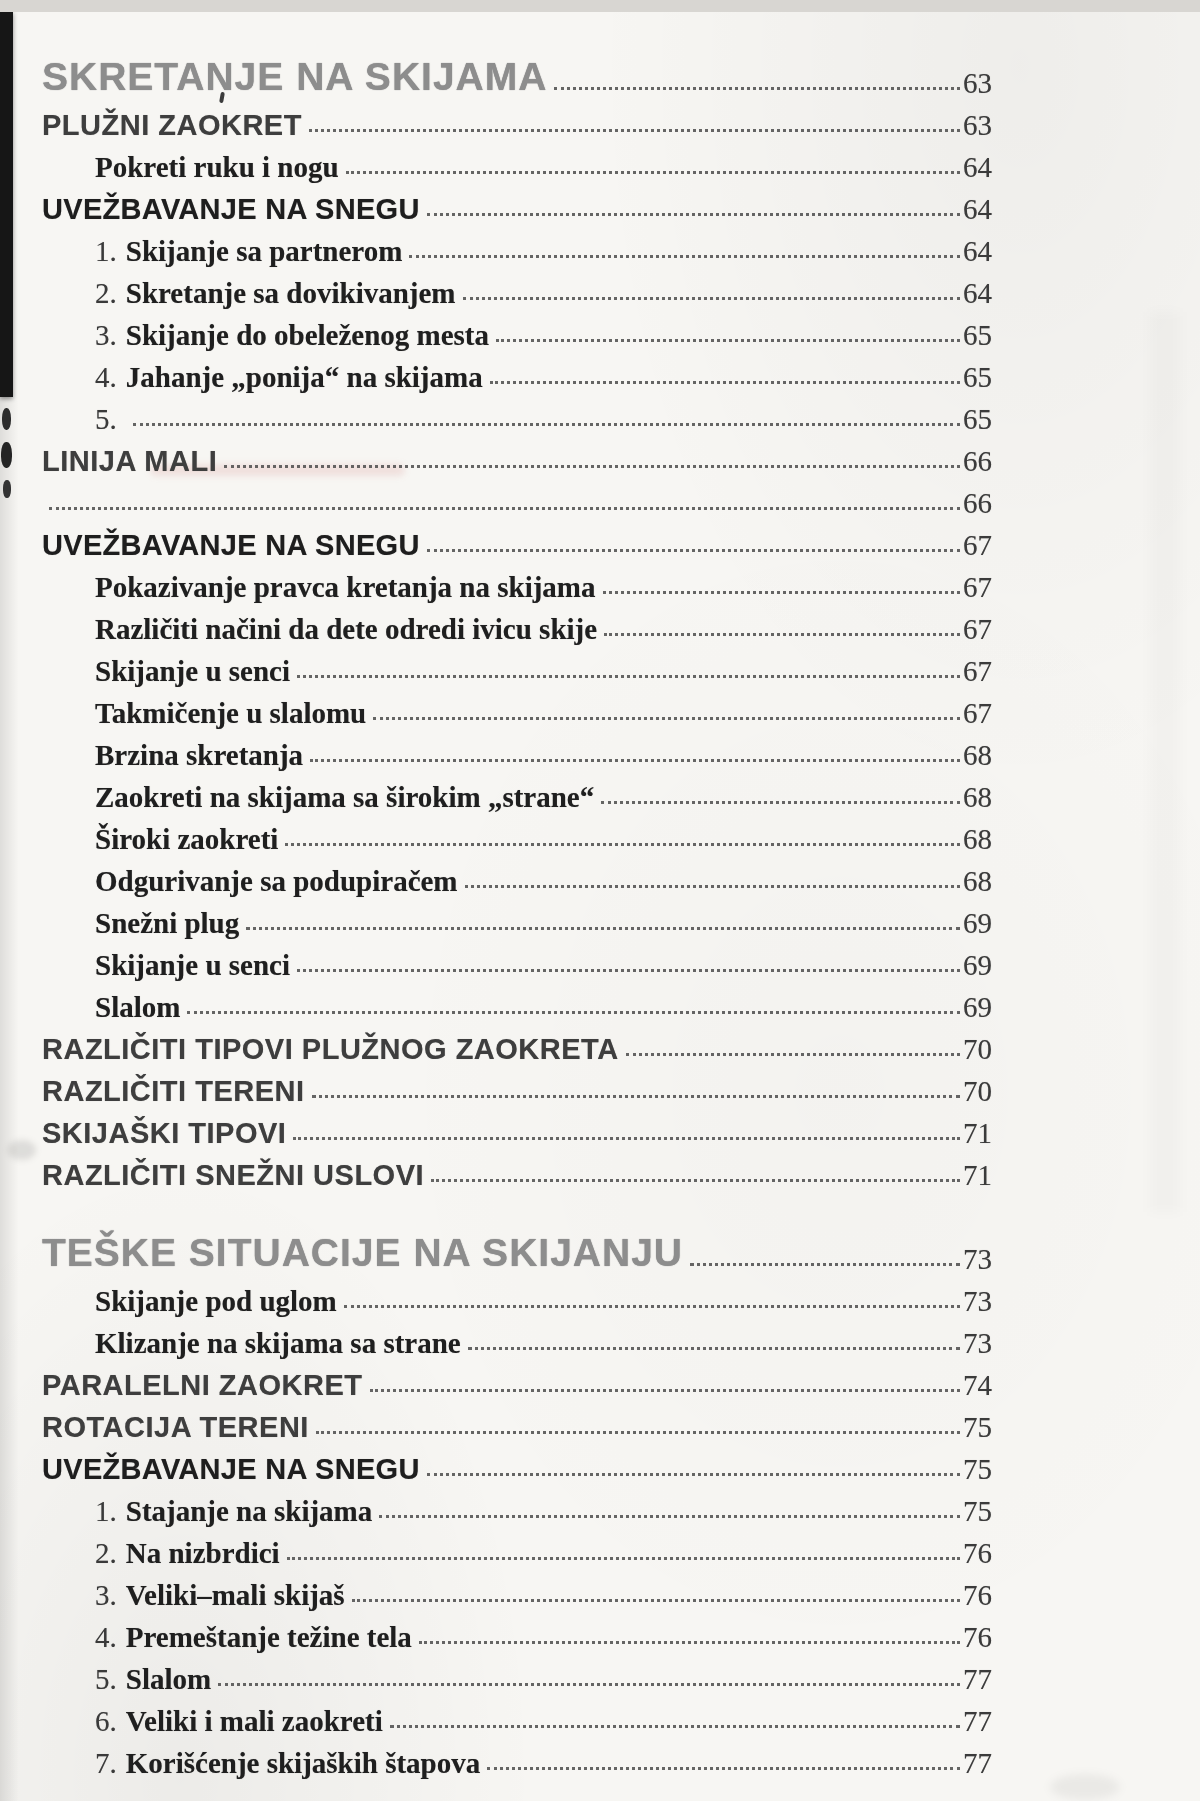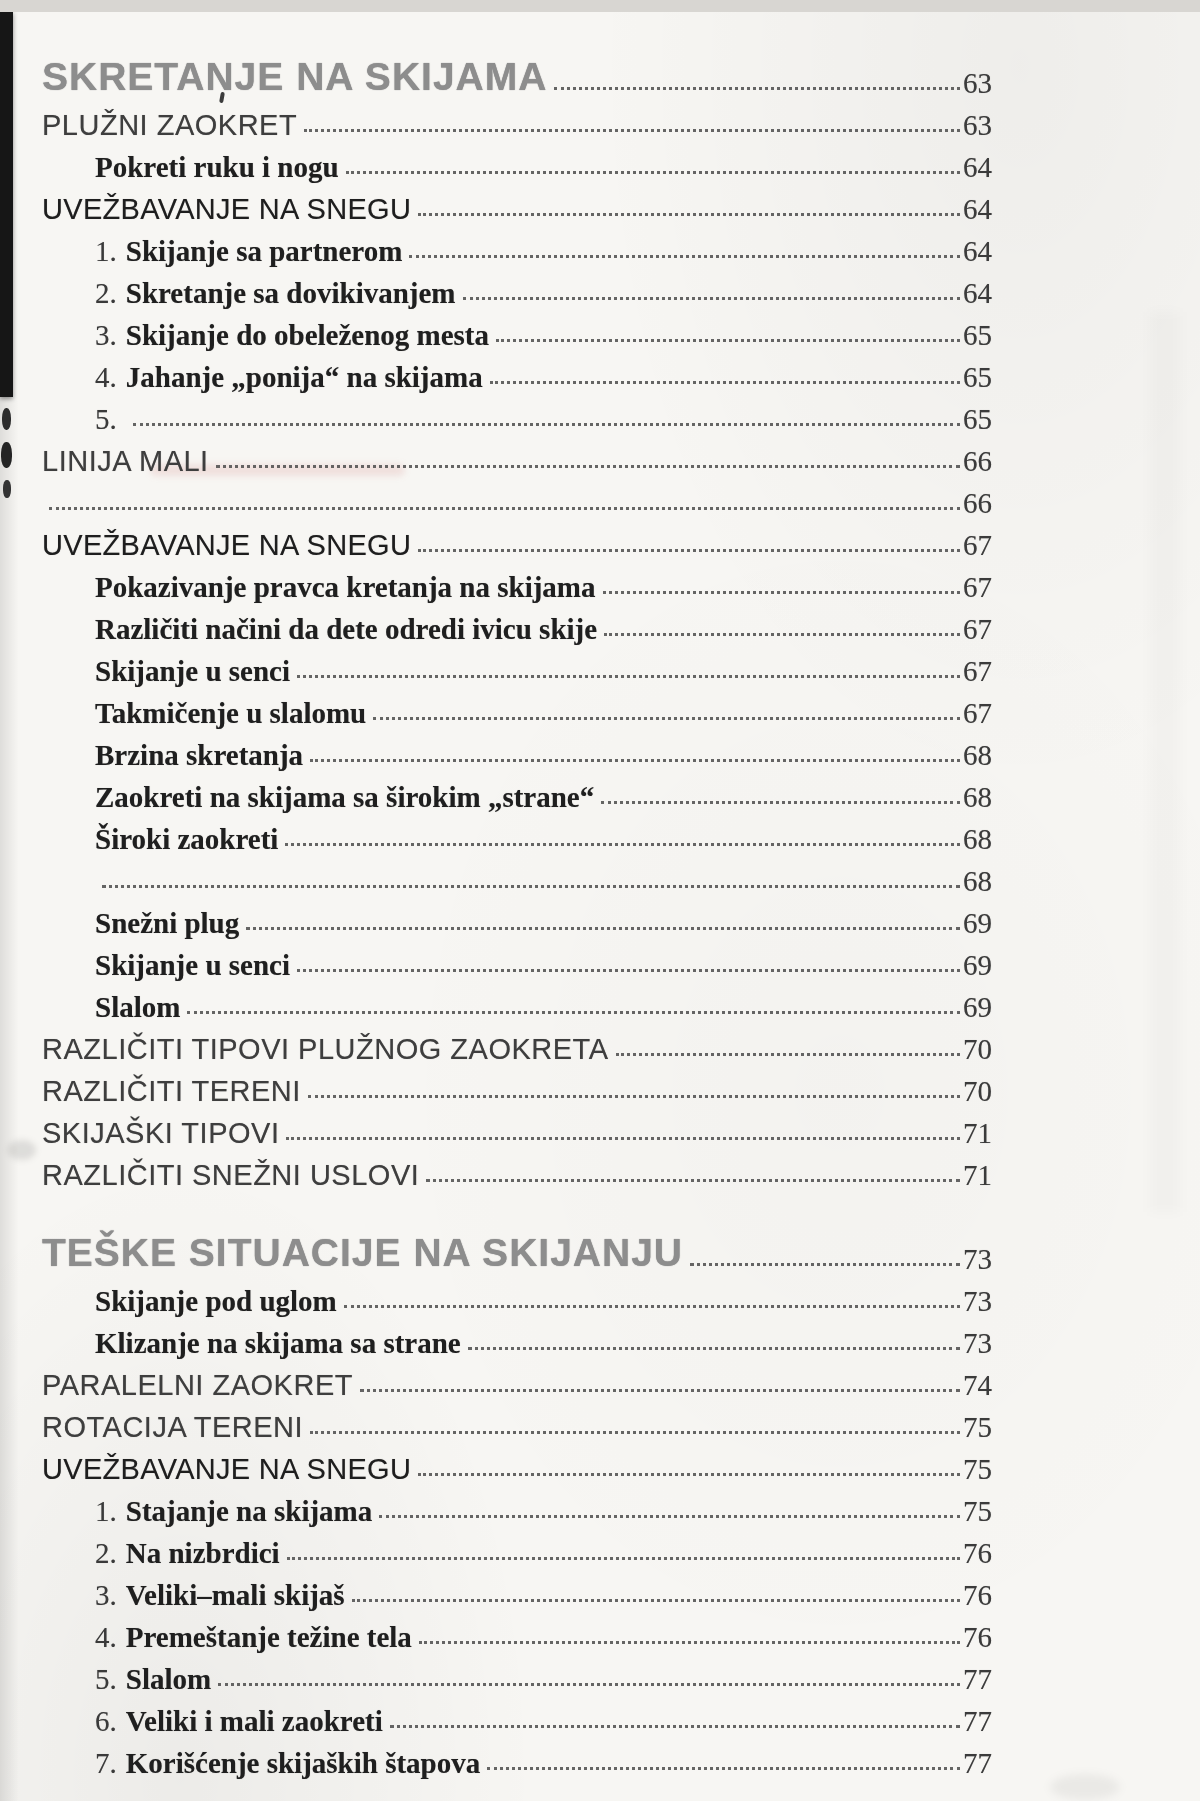--- a/index.html
+++ b/index.html
@@ -10,21 +10,21 @@
     background:
       radial-gradient(ellipse at 85% 3%, rgba(0,0,0,0.035), transparent 30%),
       radial-gradient(ellipse at 15% 98%, rgba(0,0,0,0.045), transparent 25%),
       radial-gradient(ellipse at 70% 60%, rgba(0,0,0,0.015), transparent 40%),
       #f7f6f3;
     overflow:hidden;
     font-family:"Liberation Sans", sans-serif;
   }
   .toc{position:absolute;left:42px;right:208px;top:22px;}
   .row{display:flex;align-items:flex-end;height:42px;}
-  .row .label{white-space:nowrap;line-height:1.05;text-shadow:0 0 0.7px rgba(40,40,40,0.45);}
+  .row .label{white-space:nowrap;line-height:1.05;text-shadow:0 0 0.7px rgba(40,40,40,0.45);font-weight:bold;}
   .row .dots{
     flex:1;min-width:18px;
     border-bottom:3px dotted #4c4c4c;
     margin:0 3px 8px 7px;
     opacity:0.85;
   }
   .row .num{
     font-family:"Liberation Serif", serif;
     font-size:29px;color:#3b3b3b;line-height:1.05;
     text-shadow:0 0 0.7px rgba(40,40,40,0.4);
@@ -35,21 +35,21 @@
     margin-right:9px;
     text-shadow:0 0 0.7px rgba(40,40,40,0.35);
   }
   .row.chapter{height:64px;}
   .row.chapter .label{
     font-size:39px;font-weight:bold;color:#8d8d8d;letter-spacing:1px;
     text-shadow:0 0 1px rgba(110,110,110,0.8);
   }
   .row.gap-before{height:84px;}
   .row.caps .label{font-size:29px;color:#3e3e3e;letter-spacing:0.5px;}
-  .row.caps-bold .label{font-size:29px;font-weight:normal;color:#1e1e1e;letter-spacing:0.3px;}
+  .row.caps-bold .label{font-size:29px;font-weight:bold;color:#1e1e1e;letter-spacing:0.3px;}
   .row.sub,.row.sub-num{margin-left:53px;}
   .row.sub .label,.row.sub-num .label{
     font-family:"Liberation Serif", serif;
     font-weight:bold;font-size:29px;color:#1f1f1f;
   }
   
   .artifact{position:absolute;pointer-events:none;}
   .edge-shade{left:0;top:0;width:22px;height:100%;
     background:linear-gradient(90deg, rgba(0,0,0,0.10), rgba(0,0,0,0) 85%);}
   .strip-left{left:0;top:0;width:13px;height:385px;background:#161616;
@@ -192,20 +192,21 @@
     <span class="num">68</span>
   </div>
       <div class="row sub">
 
     <span class="label">Široki zaokreti</span>
     <span class="dots"></span>
     <span class="num">68</span>
   </div>
       <div class="row sub">
 
+    <span class="label">Odgurivanje sa podupiračem</span>
     <span class="dots"></span>
     <span class="num">68</span>
   </div>
       <div class="row sub">
 
     <span class="label">Snežni plug</span>
     <span class="dots"></span>
     <span class="num">69</span>
   </div>
       <div class="row sub">

